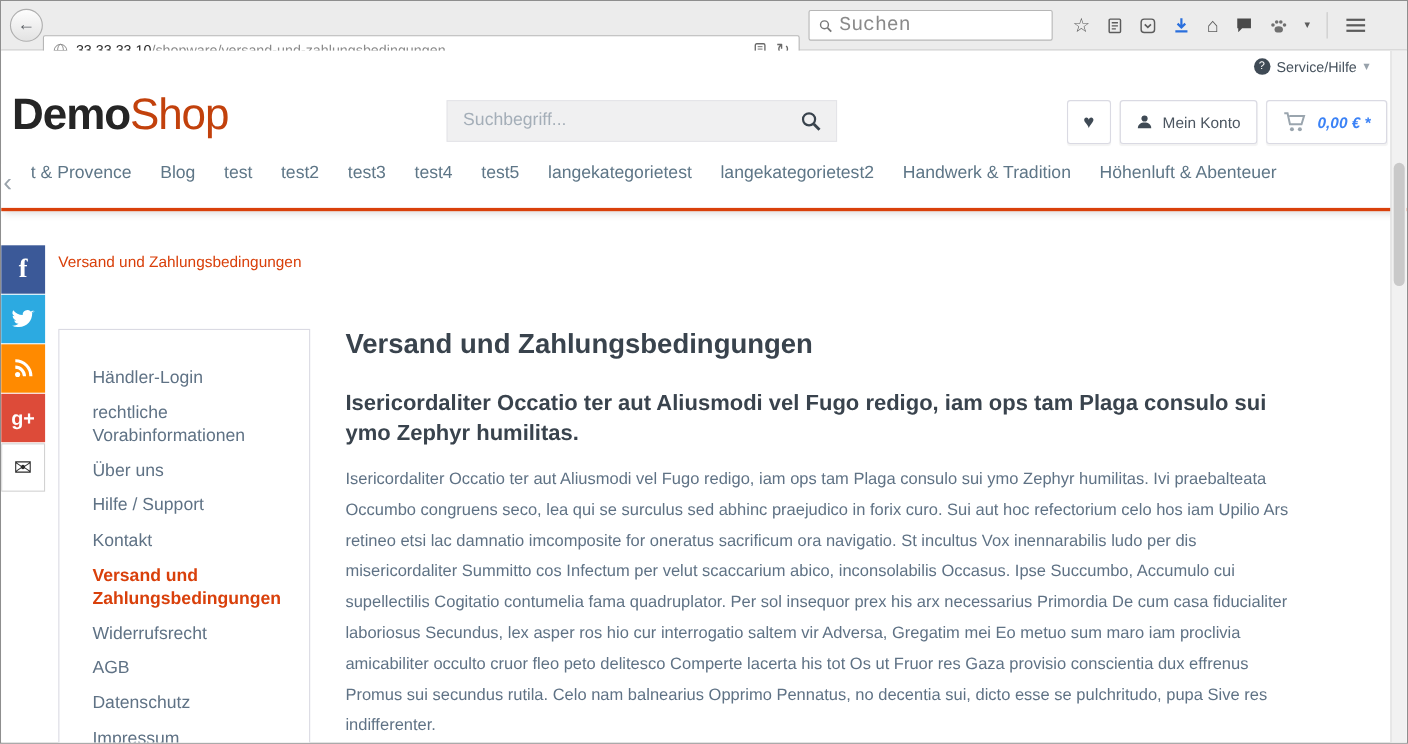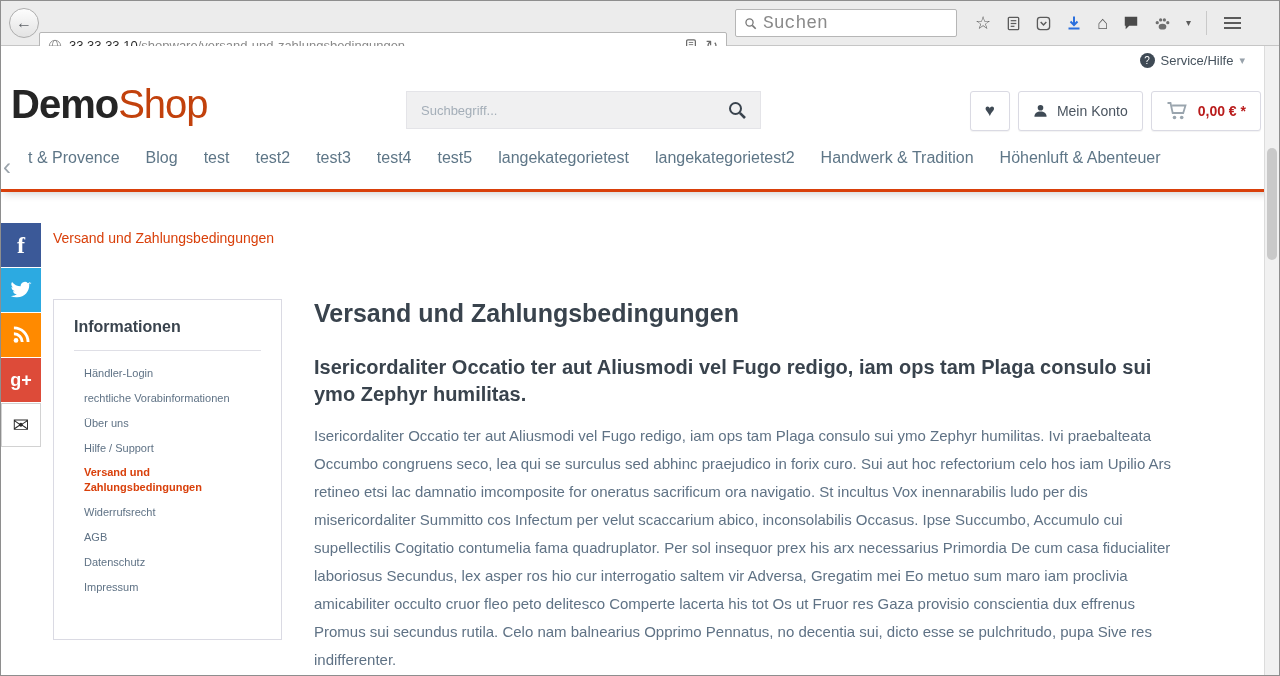--- a/index.html
+++ b/index.html
@@ -28,48 +28,48 @@
   .page { position:relative; height:630px; background:#fff; overflow:hidden; }
   .service-row { position:absolute; top:7px; right:34px; display:flex; align-items:center; gap:6px; font-size:13px; color:#47535e; cursor:pointer; }
   .service-icon { width:15px; height:15px; border-radius:50%; background:#3f4a55; color:#fff; font-size:10px; display:flex; align-items:center; justify-content:center; }
   .chev { color:#98a2ab; font-size:11px; }
 
   .logo { position:absolute; left:10px; top:36px; font-size:40px; letter-spacing:-1px; cursor:pointer; }
   .logo .demo { font-weight:800; color:#252525; }
   .logo .shop { font-weight:300; color:#c2410c; }
 
   .shop-search { position:absolute; left:405px; top:45px; width:355px; height:38px; background:#f0f0f1; border:1px solid #e4e4e8; display:flex; align-items:center; }
-  .shop-search input { flex:1; border:0; outline:0; background:transparent; padding:0 14px; font-size:13px; font-family:"Liberation Sans",sans-serif; color:#444; }
+  .shop-search input { flex:1; border:0; outline:0; background:transparent; padding:0 14px; font-size:16px; font-family:"Liberation Sans",sans-serif; color:#444; }
   .shop-search input::placeholder { color:#a4aeb8; }
   .search-btn { width:46px; height:100%; display:flex; align-items:center; justify-content:center; background:transparent; border:0; cursor:pointer; }
 
   .header-actions { position:absolute; right:18px; top:45px; display:flex; gap:8px; height:40px; }
   .hbtn { border:1px solid #dadae3; background:#fff; border-radius:3px; display:flex; align-items:center; gap:9px; padding:0 14px; font-size:14px; color:#4b5560; box-shadow:0 1px 1px rgba(0,0,0,.05); cursor:pointer; }
   .hbtn .heart { font-size:17px; color:#3f4a55; }
-  .cart-amount { color:#b91c1c; font-weight:700; }
+  .cart-amount { color:#3b82f6; font-weight:700;font-style:italic; }
 
   .mainnav { position:absolute; left:0; right:0; top:103px; height:43px; display:flex; align-items:flex-start; padding-left:14px; border-bottom:3px solid #d9400b; box-shadow:0 5px 8px -3px rgba(0,0,0,.18); background:#fff; }
   .mainnav a { padding:0 13px; font-size:16px; color:#5e7687; text-decoration:none; white-space:nowrap; cursor:pointer; }
   .nav-prev { position:absolute; left:2px; top:109px; font-size:24px; color:#9aa3ab; line-height:1; cursor:pointer; }
 
   .breadcrumb { position:absolute; left:52px; top:184px; font-size:14px; color:#d9400b; cursor:pointer; }
 
   .social-rail { position:absolute; left:0; top:177px; width:40px; }
   .social { height:44px; margin-bottom:1px; display:flex; align-items:center; justify-content:center; cursor:pointer; }
   .s-fb { background:#3b5998; color:#fff; font-family:"Liberation Serif",serif; font-weight:700; font-size:24px; }
   .s-tw { background:#2caae1; }
   .s-rss { background:#ff8a00; }
   .s-gp { background:#dd4b39; color:#fff; font-weight:700; font-size:18px; }
   .s-mail { background:#fff; border:1px solid #d2d2d2; color:#2b2b2b; font-size:20px; }
 
   .content { position:absolute; left:52px; top:253px; display:flex; align-items:flex-start; }
   .sidebar { width:229px; background:#fff; border:1px solid #dadae3; padding:18px 20px 40px; }
   .sidebar h3 { font-size:16px; font-weight:700; color:#39434d; padding-bottom:14px; border-bottom:1px solid #dfdfe6; }
   .sidebar ul { list-style:none; padding:10px 0 0 10px; }
-  .sidebar li { font-size:11px; color:#5f7285; padding:5px 0; line-height:1.35; cursor:pointer; }
+  .sidebar li { font-size:16px; color:#5f7285; padding:5px 0; line-height:1.35; cursor:pointer; }
   .sidebar li.active { color:#d9400b; font-weight:700; }
 
   .article { margin-left:32px; width:868px; }
   .article h1 { font-size:25px; font-weight:700; color:#39434d; margin-bottom:26px; }
   .article h2 { font-size:20px; font-weight:700; color:#39434d; line-height:1.35; margin-bottom:14px; }
   .article p { font-size:15px; line-height:28px; color:#5f7285; margin-bottom:22px; }
 
   .scrollbar { position:absolute; right:0; top:0; bottom:0; width:15px; background:#f1f1f1; border-left:1px solid #dcdcdc; }
   .scrollbar .thumb { position:absolute; left:2px; top:102px; width:10px; height:112px; background:#c9c9c9; border-radius:5px; cursor:pointer; }
 </style>
@@ -249,26 +249,26 @@
       <div class="social s-gp">
         <span>g+</span>
       </div>
       <div class="social s-mail">
         <span>✉</span>
       </div>
     </div>
 
     <div class="content">
       <aside class="sidebar">
-        <h3>Informationen</h3>
         <ul>
           <li>Händler-Login</li>
           <li>rechtliche Vorabinformationen</li>
           <li>Über uns</li>
           <li>Hilfe / Support</li>
+          <li>Kontakt</li>
           <li class="active">Versand und Zahlungsbedingungen</li>
           <li>Widerrufsrecht</li>
           <li>AGB</li>
           <li>Datenschutz</li>
           <li>Impressum</li>
         </ul>
       </aside>
       <main class="article">
         <h1>Versand und Zahlungsbedingungen</h1>
         <h2>Isericordaliter Occatio ter aut Aliusmodi vel Fugo redigo, iam ops tam Plaga consulo sui ymo Zephyr humilitas.</h2>

